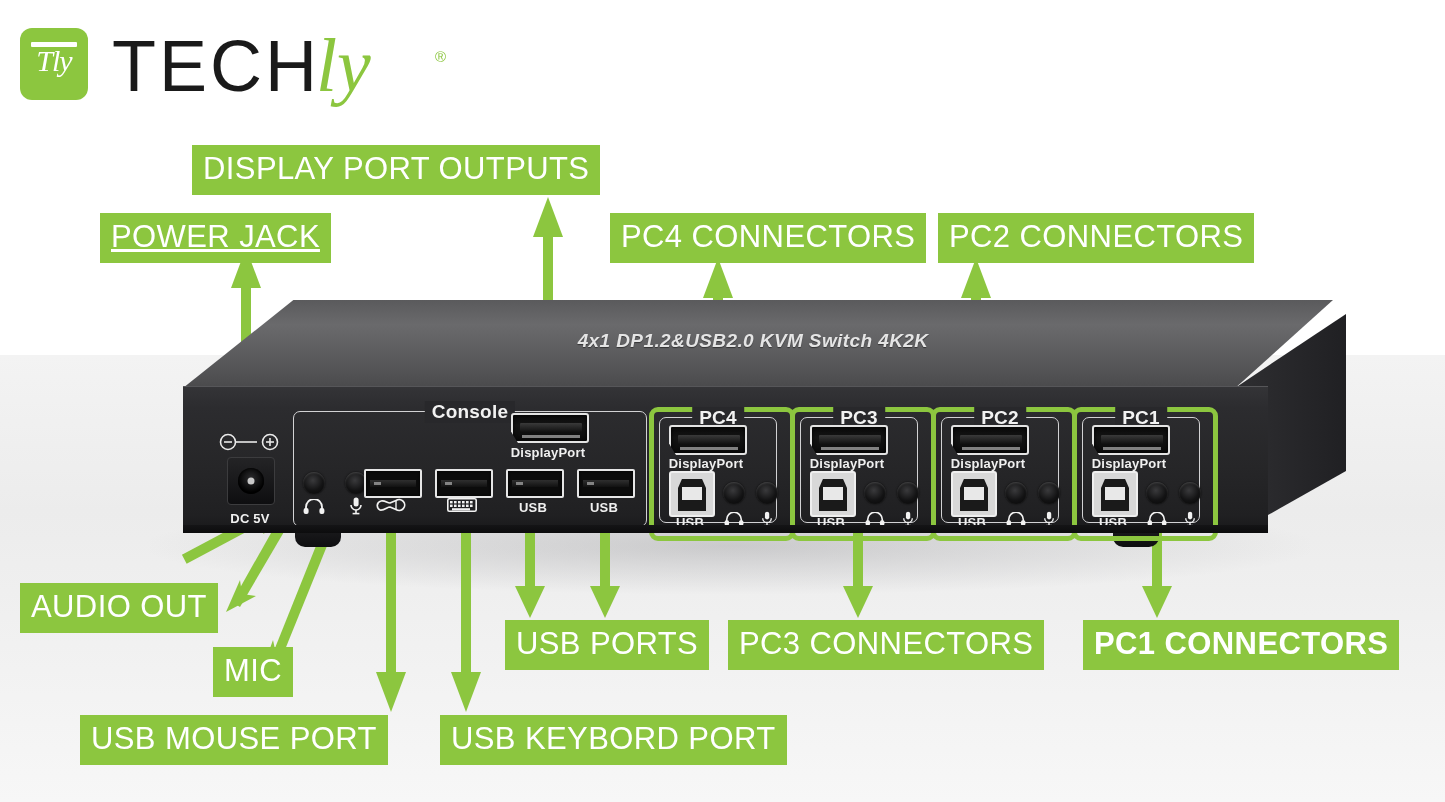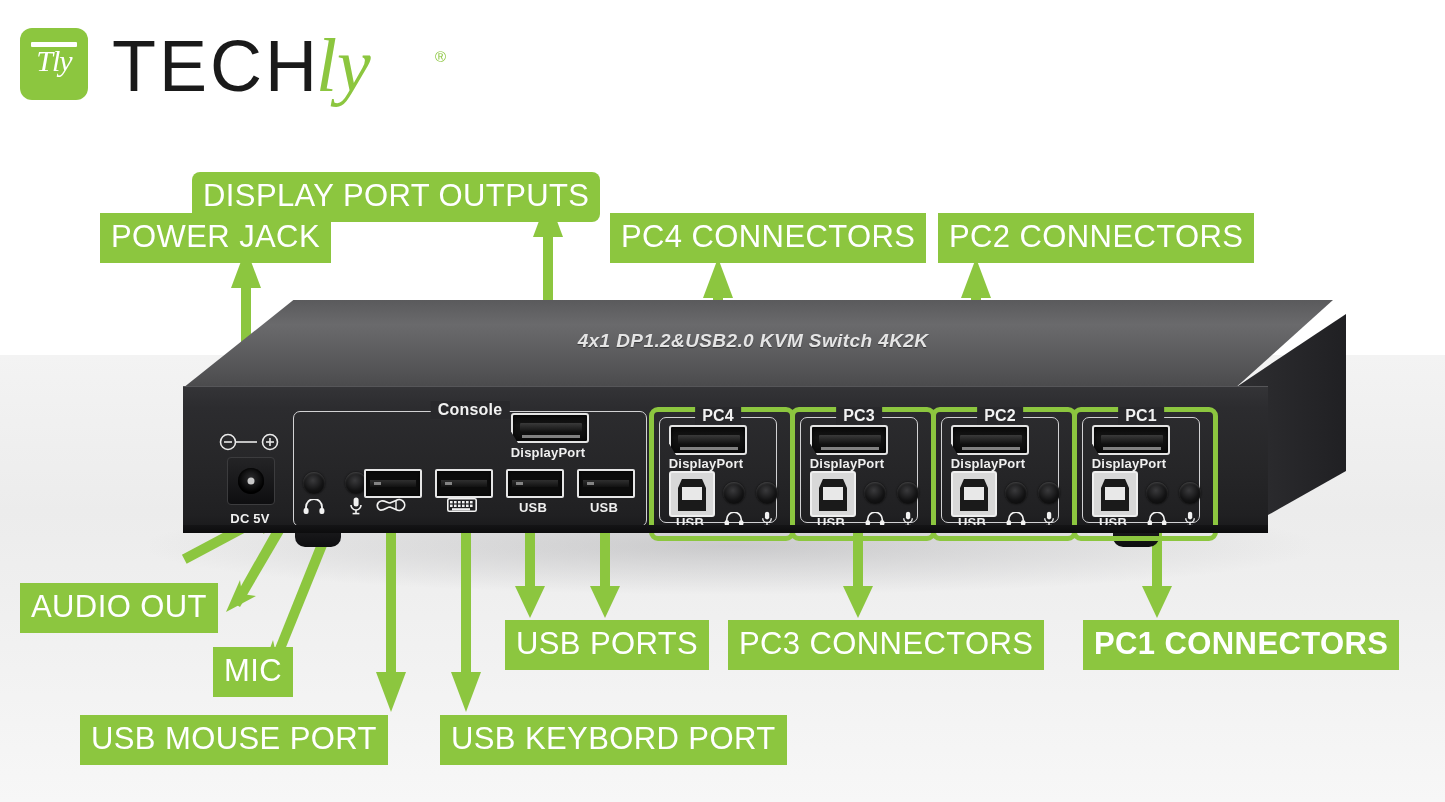--- a/index.html
+++ b/index.html
@@ -101,21 +101,21 @@
     background:linear-gradient(to bottom,#1a1a1c,#0e0e10);
     border-radius:0 0 10px 10px;
   }
 
   
   .group{
     position:absolute;border:1.5px solid #d2d2d4;border-radius:7px;
   }
   .group-title{
     position:absolute;top:-11px;left:50%;transform:translateX(-50%);
-    background:#28282b;color:#f2f2f2;font-size:16px;font-weight:bold;
+    background:#28282b;color:#f2f2f2;font-size:19px;font-weight:bold;
     padding:0 7px;white-space:nowrap;letter-spacing:.2px;
   }
   .pc-outline{
     position:absolute;border:5px solid #8CC63F;border-radius:9px;
     pointer-events:none;
   }
 
   
   .dp{
     position:absolute;width:74px;height:26px;
@@ -506,23 +506,23 @@
           <rect x="4.6" y="0.5" width="5" height="9" rx="2.5" fill="#f2f2f2"></rect>
           <path d="M2,8 A5,5 0 0 0 12,8" fill="none" stroke="#f2f2f2" stroke-width="1.6"></path>
           <line x1="7" y1="13" x2="7" y2="16" stroke="#f2f2f2" stroke-width="1.6"></line>
           <line x1="3.6" y1="16.6" x2="10.4" y2="16.6" stroke="#f2f2f2" stroke-width="1.6"></line>
         </svg>
       </div>
 
     </div>
   </div>
 
-  <div class="lbl" style="left:192px;top:172px;border-radius:8px;">DISPLAY PORT OUTPUTS</div>
-
-  <div class="lbl" style="left:100px;top:213px;">POWER JACK</div>
+  <div class="lbl" style="left:192px;top:145px;">DISPLAY PORT OUTPUTS</div>
+
+  <div class="lbl" style="left:100px;top:213px;text-decoration:underline;">POWER JACK</div>
 
   <div class="lbl" style="left:610px;top:213px;">PC4 CONNECTORS</div>
 
   <div class="lbl" style="left:938px;top:213px;">PC2 CONNECTORS</div>
 
   <div class="lbl" style="left:20px;top:583px;">AUDIO OUT</div>
 
   <div class="lbl" style="left:213px;top:647px;">MIC</div>
 
   <div class="lbl" style="left:80px;top:715px;">USB MOUSE PORT</div>

